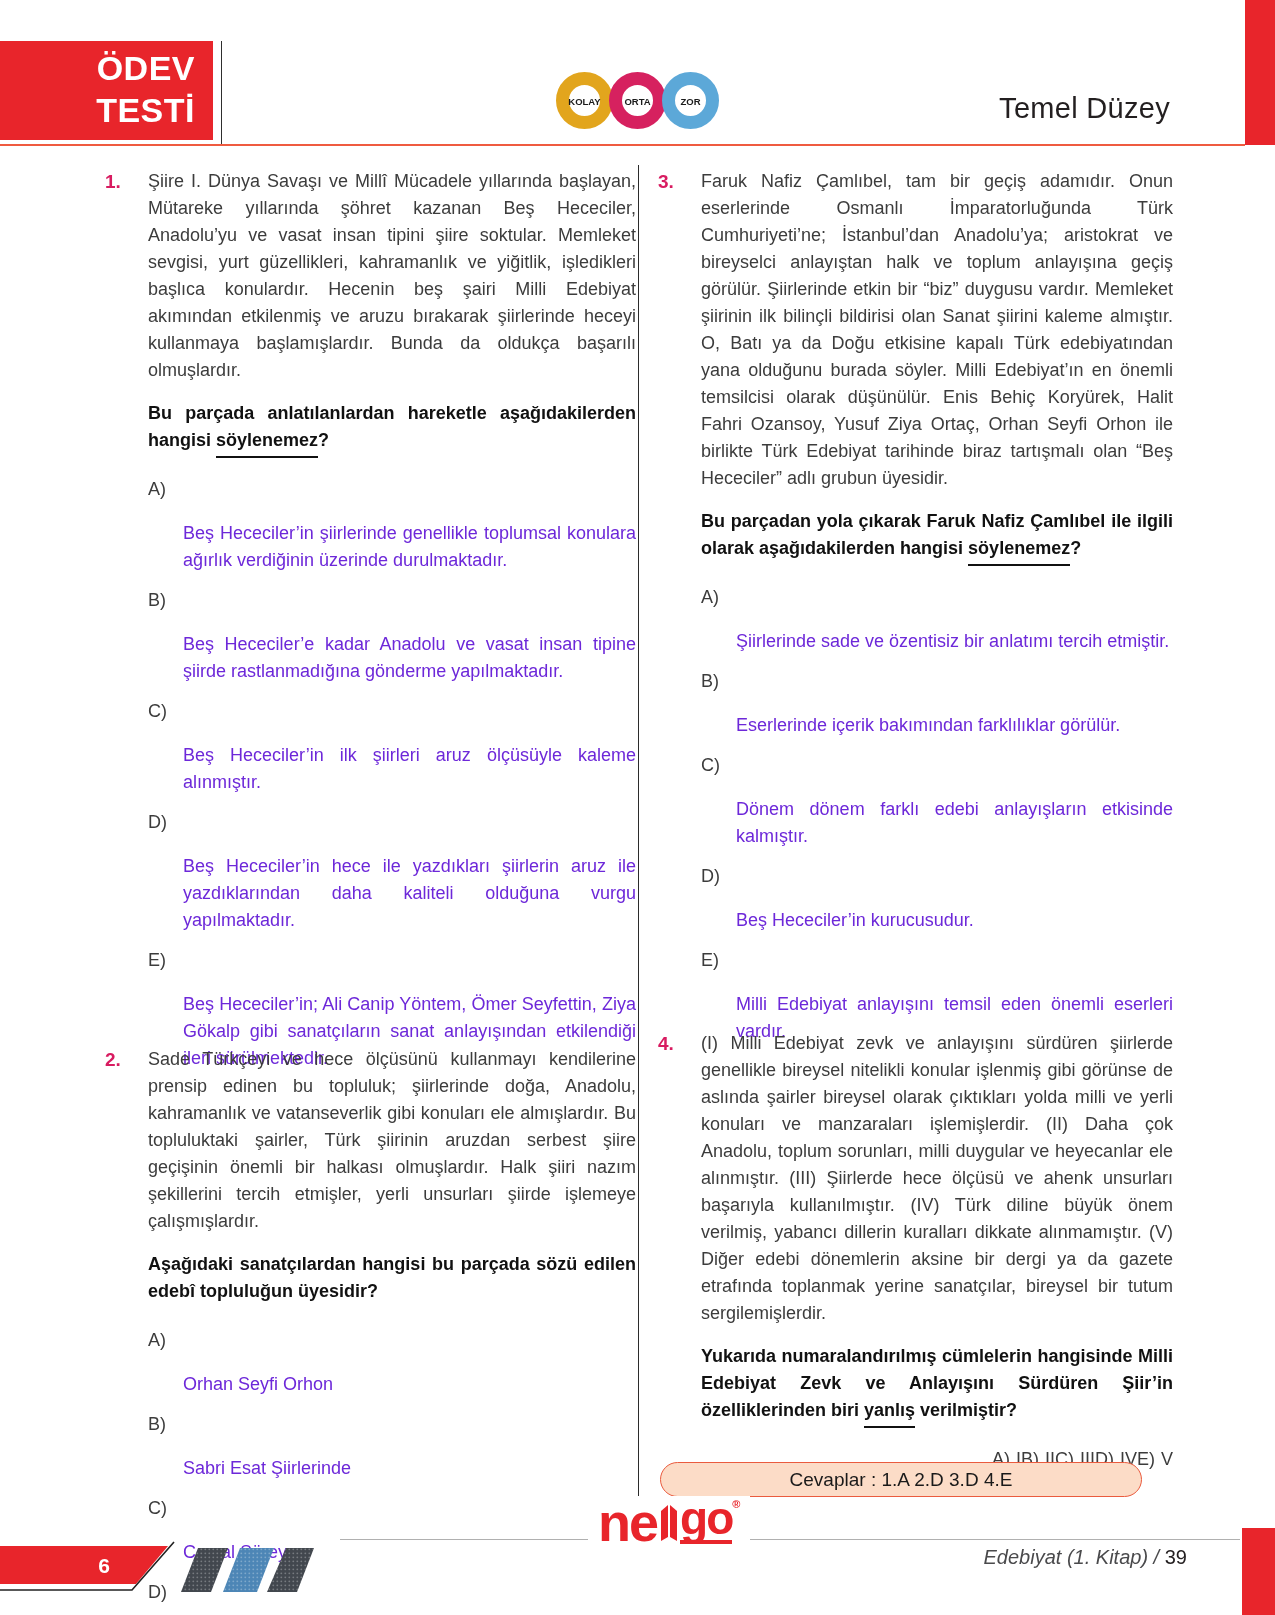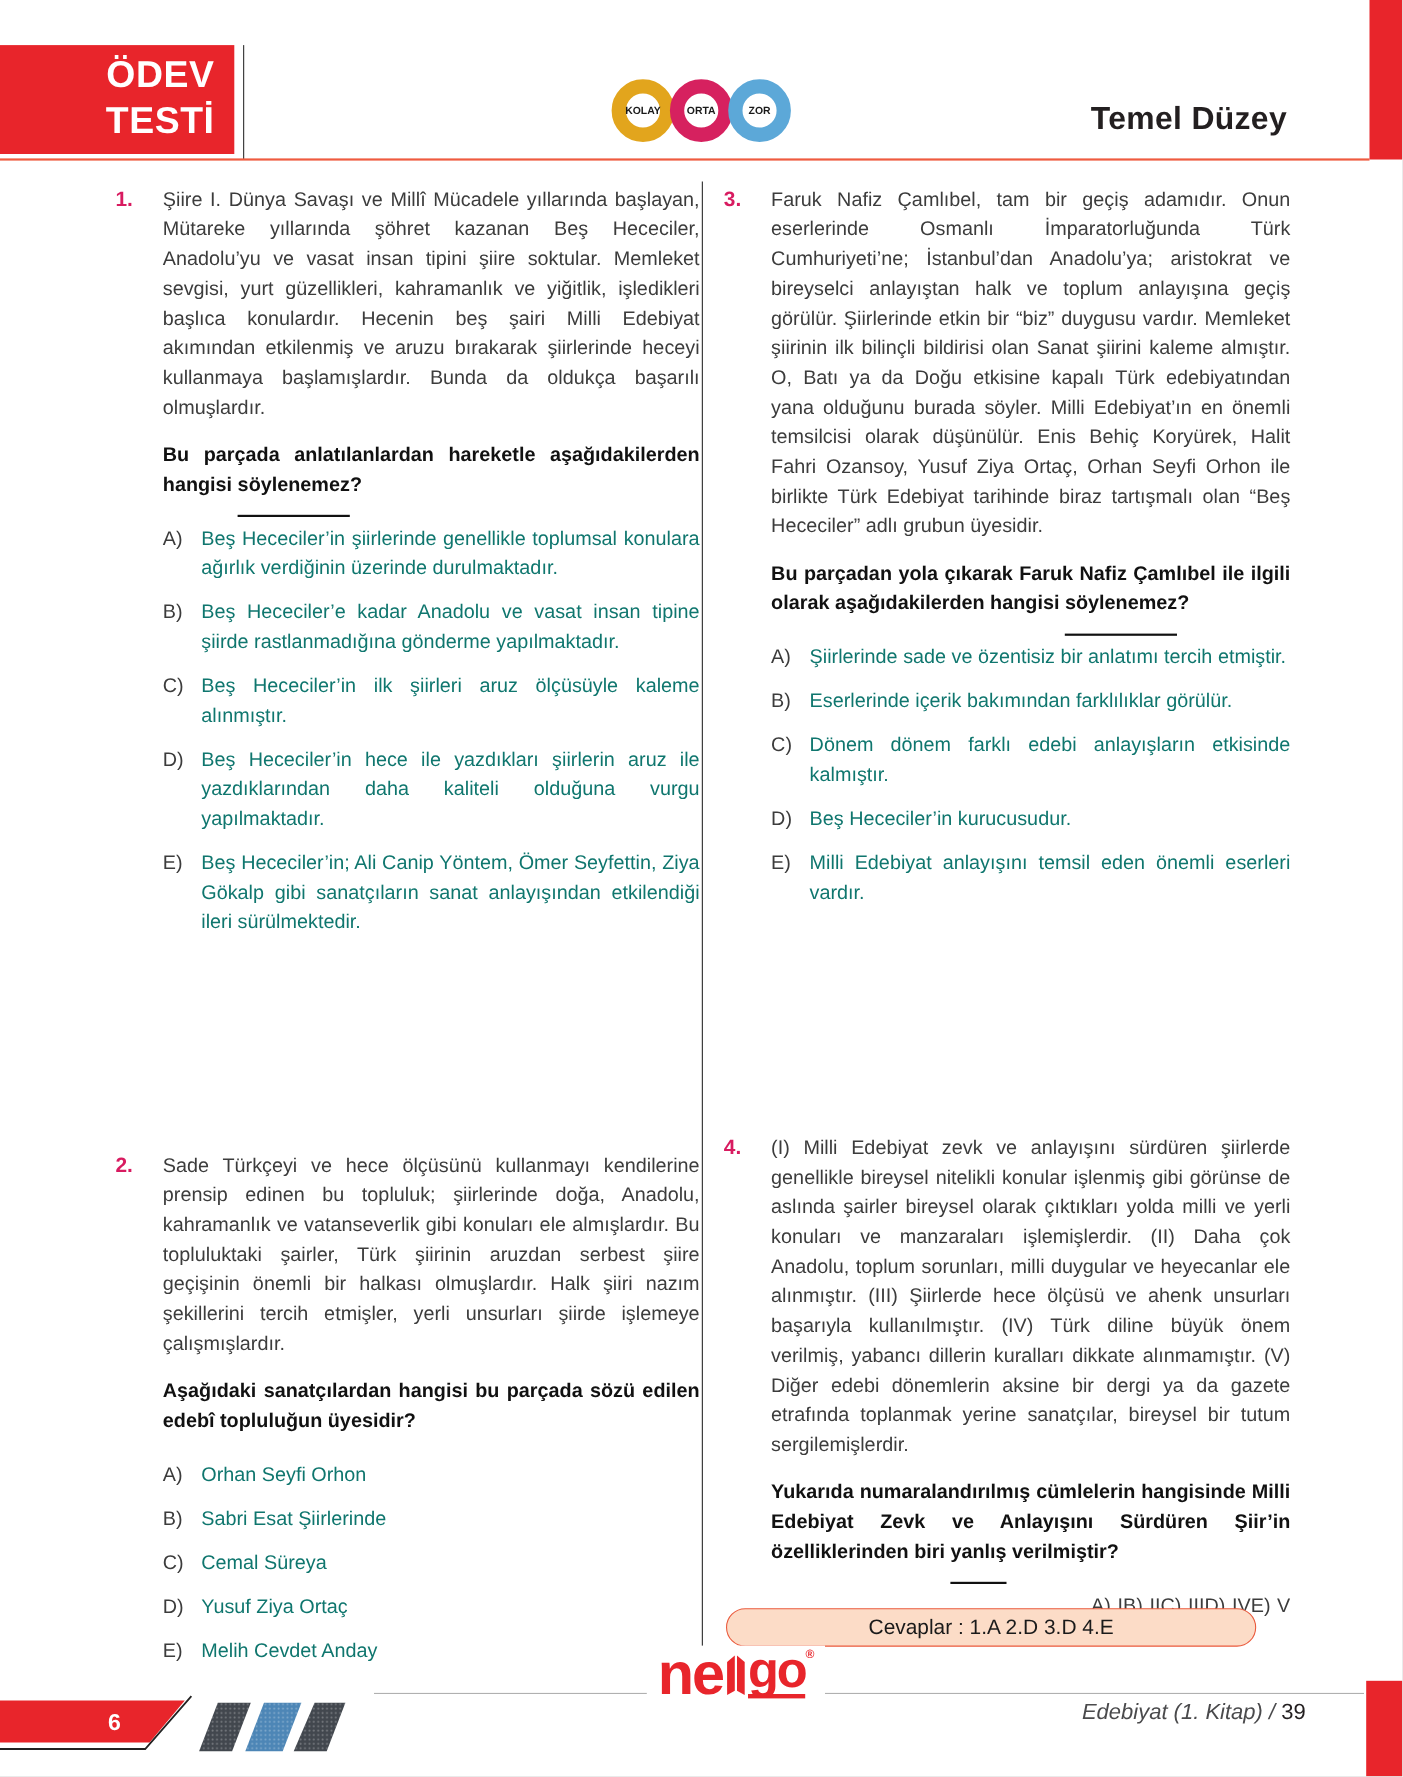--- a/index.html
+++ b/index.html
@@ -27,36 +27,36 @@
   }
   .ring-kolay{border-color:#e2a51d;}
   .ring-orta{border-color:#d6215f;}
   .ring-zor{border-color:#5ca8d8;}
   .ring-label{
     position:absolute; left:50%; top:50%; transform:translate(-50%,-50%);
     font-size:9.5px; font-weight:bold; color:#1a1a1a; white-space:nowrap;
   }
   .level-title{
     position:absolute; right:105px; top:92px;
-    font-size:29px; font-weight:bold; color:#231f20; letter-spacing:.3px;
+    font-size:29px; font-weight:normal; color:#231f20; letter-spacing:.3px;
   }
   
   .col-divider{position:absolute; left:638px; top:165px; height:1357px; width:0; border-left:1.2px solid #2b2b2b;}
   .question{position:absolute; font-size:18px; line-height:27px;}
   .q-left{left:105px; width:531px;}
   .q-right{left:658px; width:515px;}
   .qnum{position:absolute; left:0; top:0; font-weight:bold; color:#d81b60; font-size:19px;}
   .qcontent{margin-left:43px;}
   .qtext{margin:0; text-align:justify; color:#3c3c3c;}
   .qstem{margin:16px 0 0 0; text-align:justify; font-weight:bold; color:#111;}
-  .stem-u{border-bottom:2.5px solid #111; padding-bottom:18px;}
+  .stem-u{border-bottom:2.5px solid #111; padding-bottom:6px;}
   .opts{margin-top:22px;}
   .opt{display:flex; margin-bottom:13px;}
   .opt-letter{flex:0 0 35px; color:#3c3c3c;}
-  .opt-text{flex:1; text-align:justify; color:#0f766e;}
+  .opt-text{flex:1; text-align:justify; color:#6d28d9;margin-top:44px;}
   .opts-row{display:flex; justify-content:flex-end; margin-top:22px;}
   .opt-h{white-space:nowrap; color:#3c3c3c;}
   .opt-h .opt-letter{display:inline; margin-right:6px;}
   
   .answers-box{
     position:absolute; left:660px; top:1462px; width:480px; height:33px;
     background:#fcdcc7; border:1.6px solid #ea5b3e; border-radius:18px;
     display:flex; align-items:center; justify-content:center;
     font-size:19px; color:#1a1a1a;
   }

